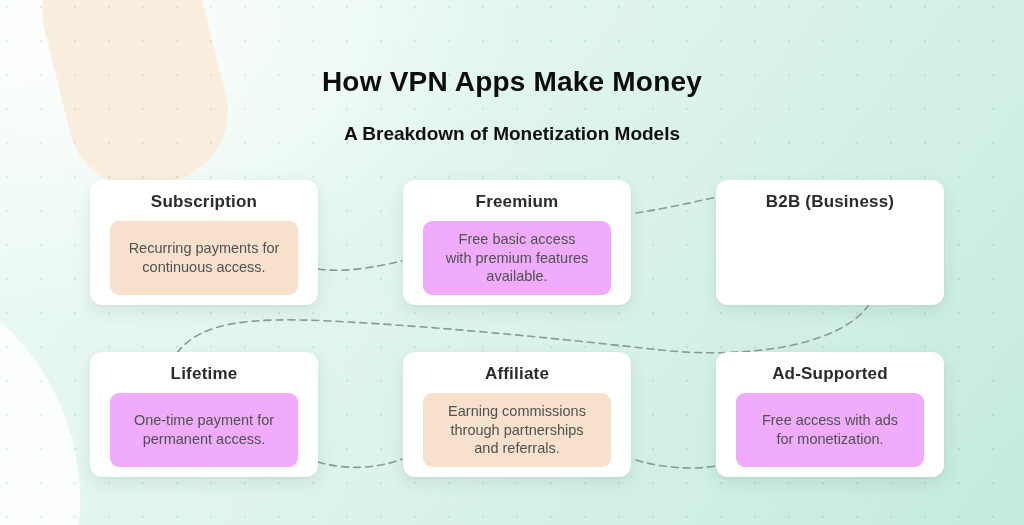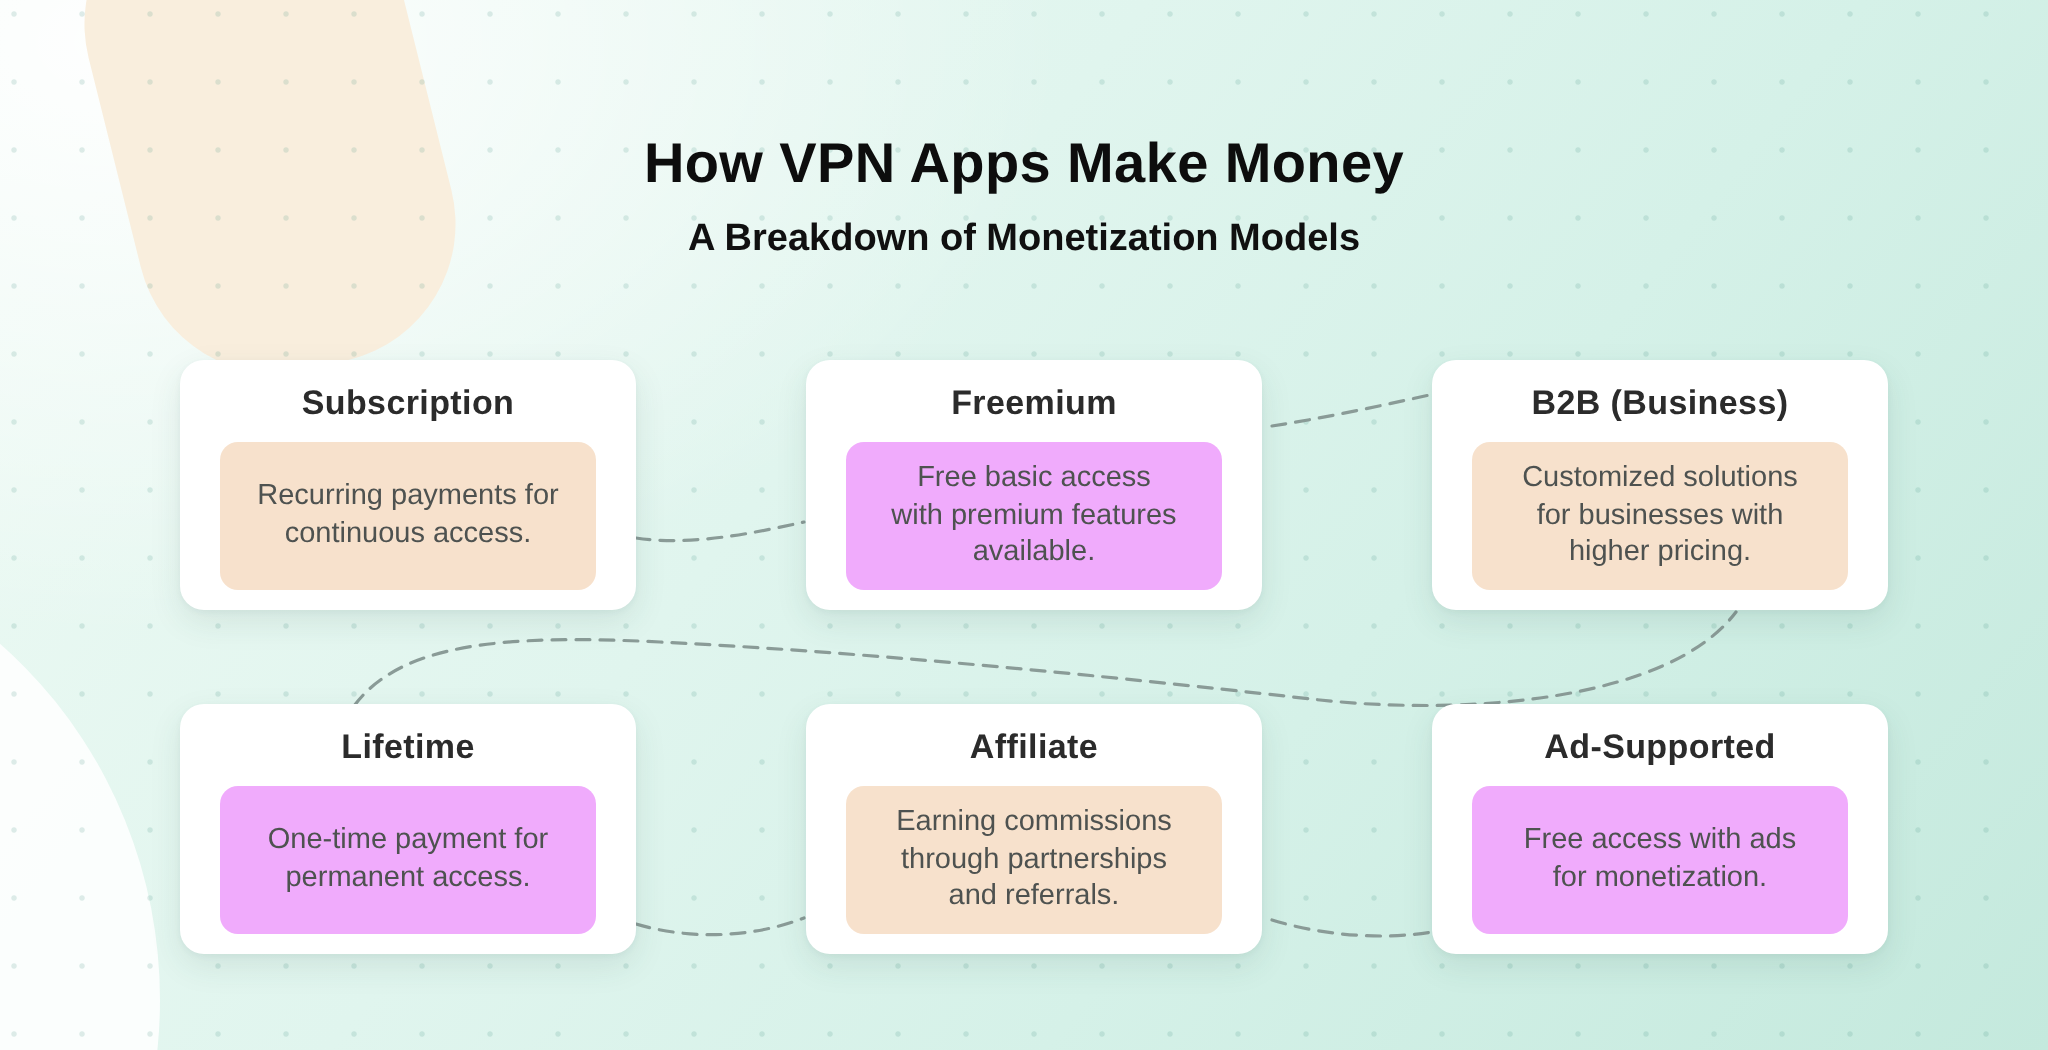--- a/index.html
+++ b/index.html
@@ -63,21 +63,21 @@
 
   .header {
     position: absolute; left: 0; top: 66px;
     width: 100%; text-align: center;
   }
   .header .title {
     font-size: 28px; font-weight: 800;
     color: #0d0d0d; letter-spacing: 0.2px; text-align: center;
   }
   .header .subtitle {
-    margin-top: 11px;
+    margin-top: 25px;
     font-size: 19px; font-weight: 700;
     color: #101010;
   }
 
   .cards-grid {
     position: absolute; left: 90px; top: 180px;
     display: grid;
     grid-template-columns: repeat(3, 228px);
     grid-auto-rows: 125px;
     column-gap: 85px;
@@ -142,23 +142,20 @@
 
     <div class="card">
       <div class="card-title">Freemium</div>
       <div class="box teal">Free basic access
 with premium features
 available.</div>
     </div>
 
     <div class="card">
       <div class="card-title">B2B (Business)</div>
-      <div class="box peach">Customized solutions
-for businesses with
-higher pricing.</div>
     </div>
 
     <div class="card">
       <div class="card-title">Lifetime</div>
       <div class="box teal">One-time payment for
 permanent access.</div>
     </div>
 
     <div class="card">
       <div class="card-title">Affiliate</div>

